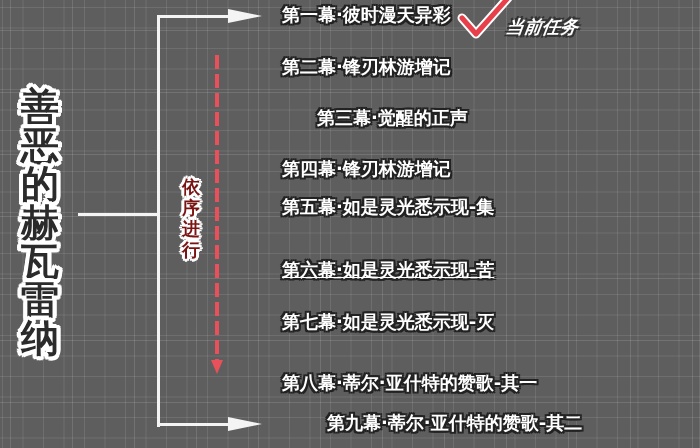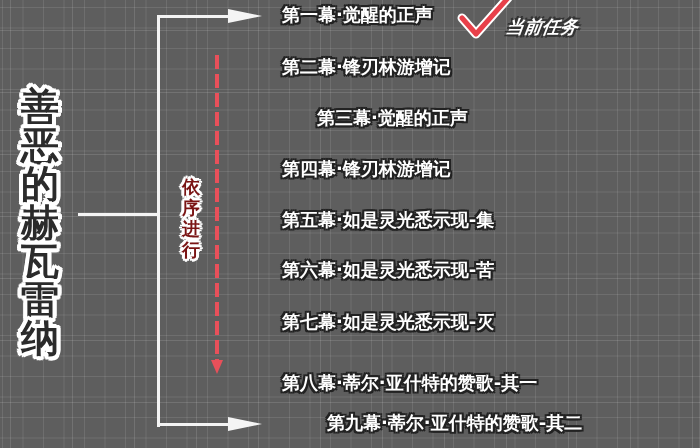--- a/index.html
+++ b/index.html
@@ -92,26 +92,26 @@
 <div class="abs dash-head"></div>
 
 <div class="abs order-label">
   <span>依</span>
   <span>序</span>
   <span>进</span>
   <span>行</span>
 </div>
 
 <div class="abs items">
-  <div class="item" style="top:4px;">第一幕·觉醒的正声</div>
+  <div class="item" style="top:4px;">第一幕·彼时漫天异彩</div>
   <div class="item" style="top:56px;">第二幕·锋刃林游增记</div>
   <div class="item" style="top:107px;margin-left:35px;">第三幕·觉醒的正声</div>
   <div class="item" style="top:158px;">第四幕·锋刃林游增记</div>
-  <div class="item" style="top:209px;">第五幕·如是灵光悉示现-集</div>
-  <div class="item" style="top:259px;">第六幕·如是灵光悉示现-苦</div>
+  <div class="item" style="top:196px;">第五幕·如是灵光悉示现-集</div>
+  <div class="item" style="top:259px;text-decoration:underline;">第六幕·如是灵光悉示现-苦</div>
   <div class="item" style="top:311px;">第七幕·如是灵光悉示现-灭</div>
   <div class="item" style="top:372px;">第八幕·蒂尔·亚什特的赞歌-其一</div>
   <div class="item" style="top:412px;margin-left:45px;">第九幕·蒂尔·亚什特的赞歌-其二</div>
 </div>
 
 <svg class="abs check" width="56" height="44" viewBox="0 0 56 44">
   <path d="M6 22 L20 38 L52 2" fill="none" stroke="#ffffff" stroke-width="9" stroke-linecap="round" stroke-linejoin="round"></path>
   <path d="M6 22 L20 38 L52 2" fill="none" stroke="#e8404a" stroke-width="5" stroke-linecap="round" stroke-linejoin="round"></path>
 </svg>
 <div class="abs current-task">当前任务</div>

